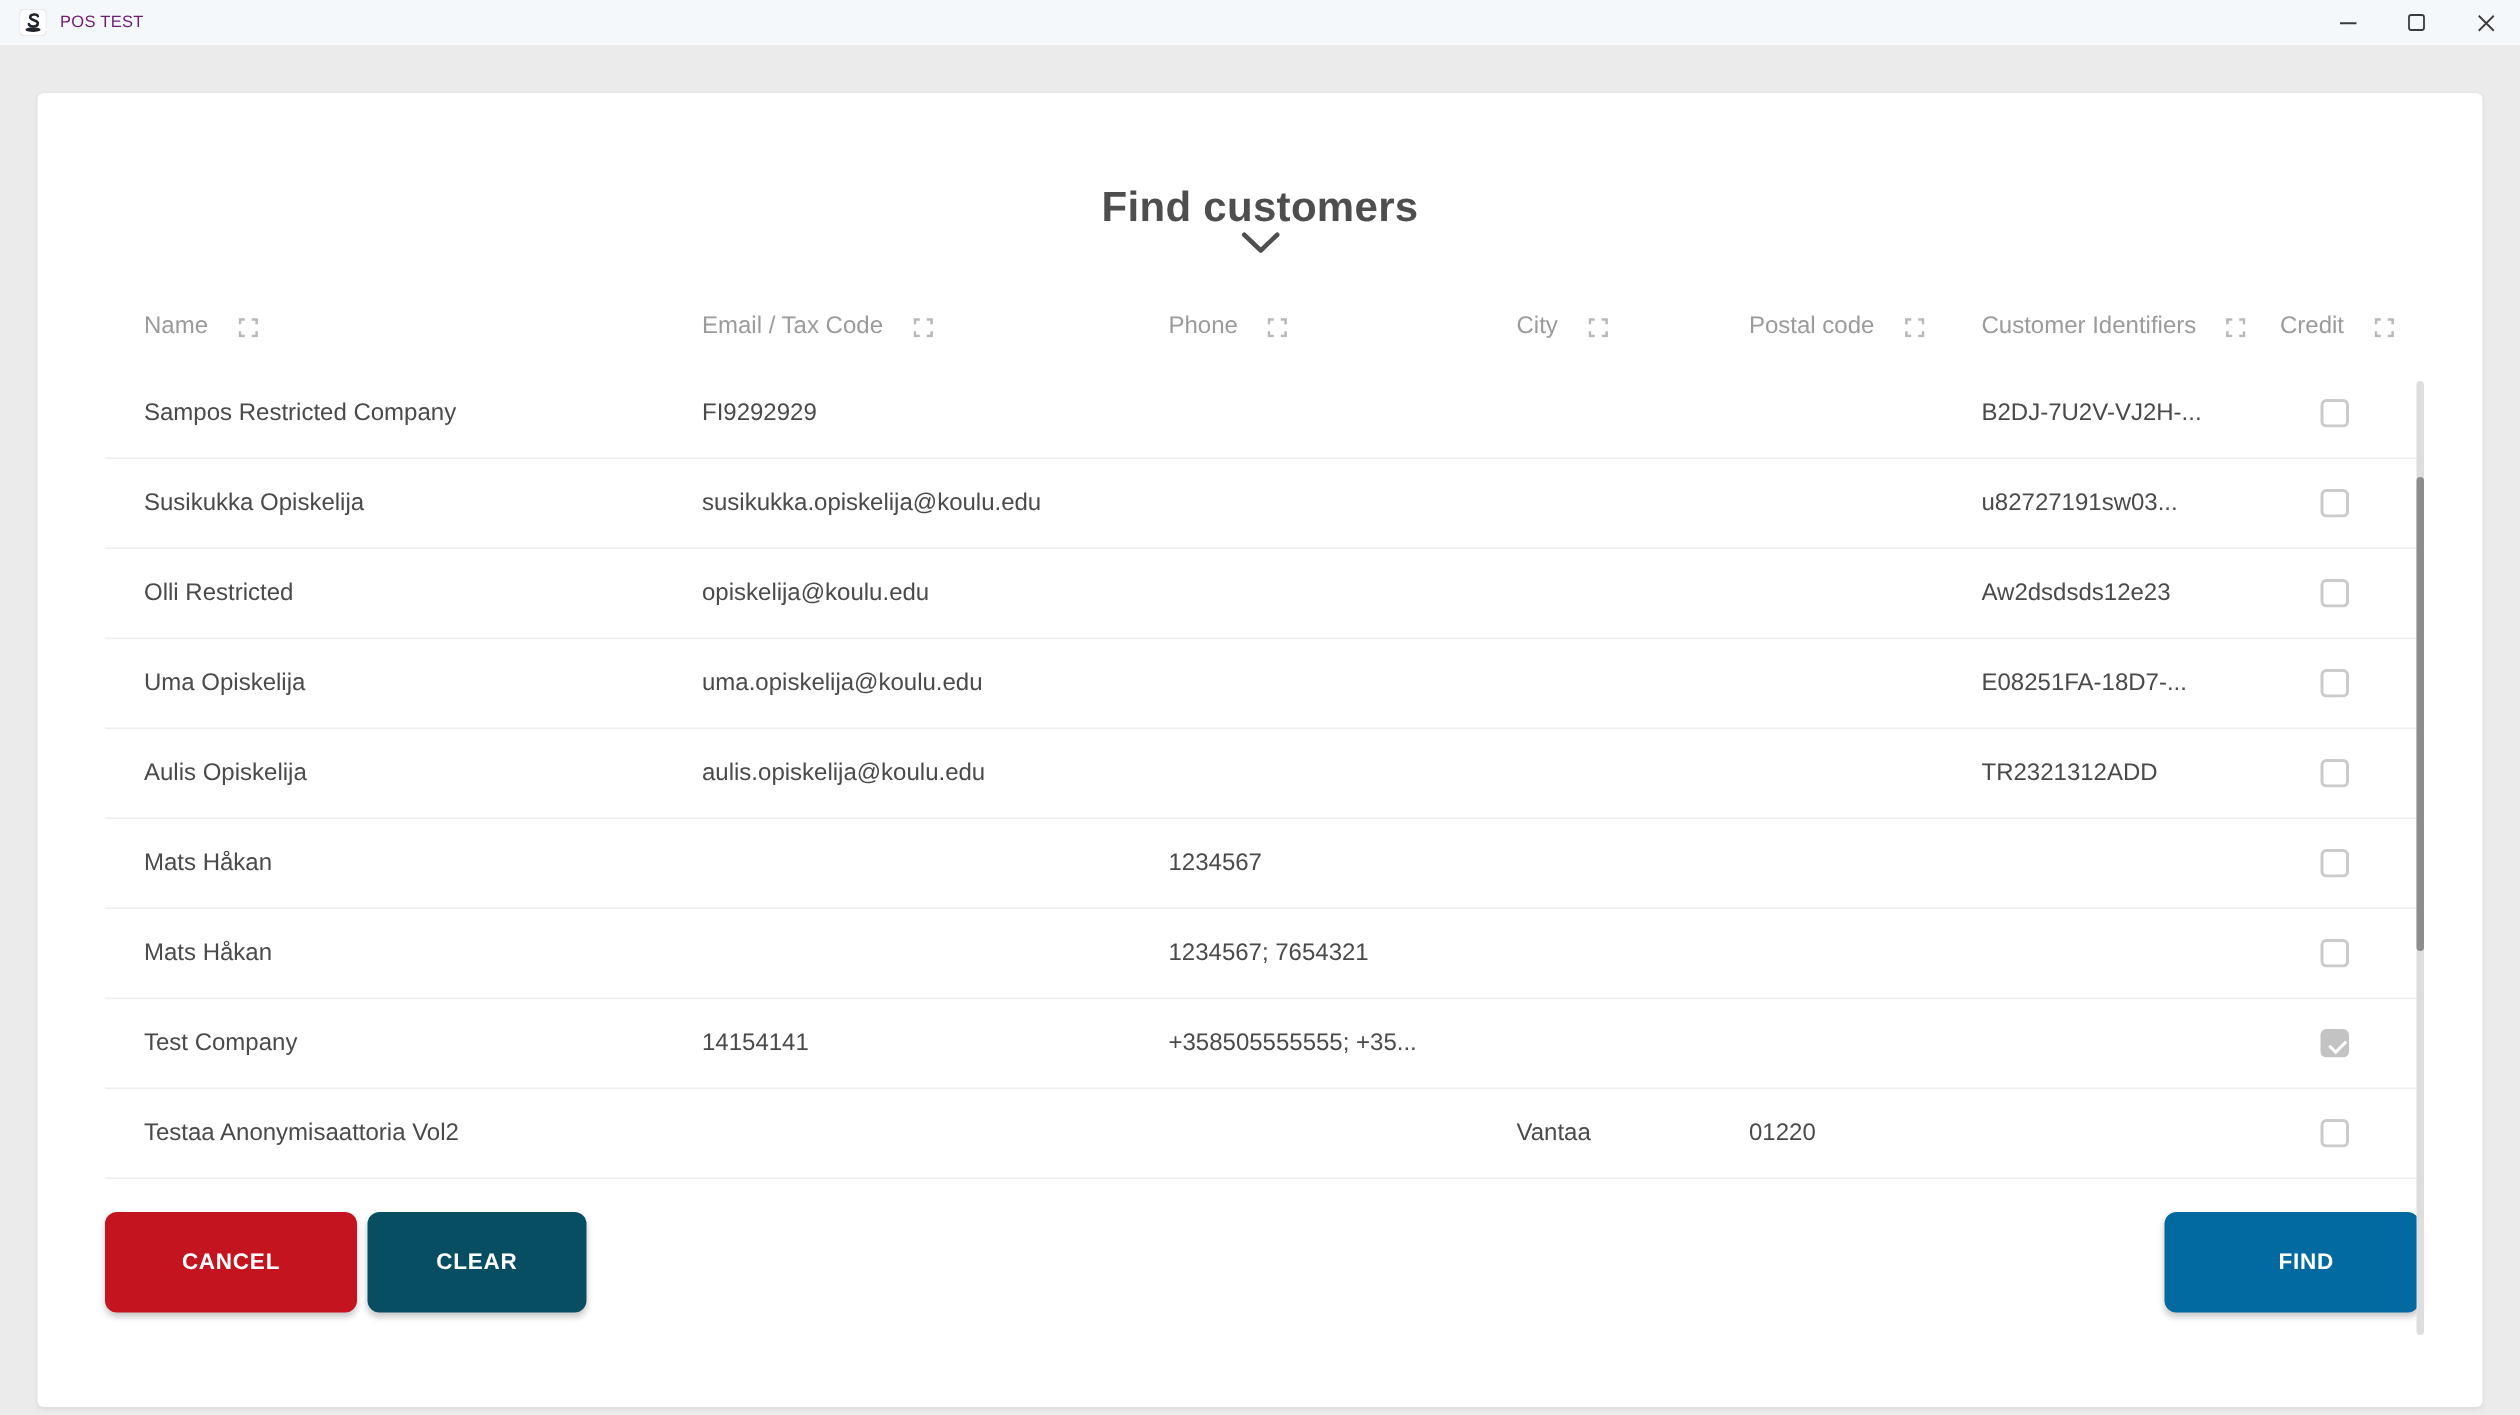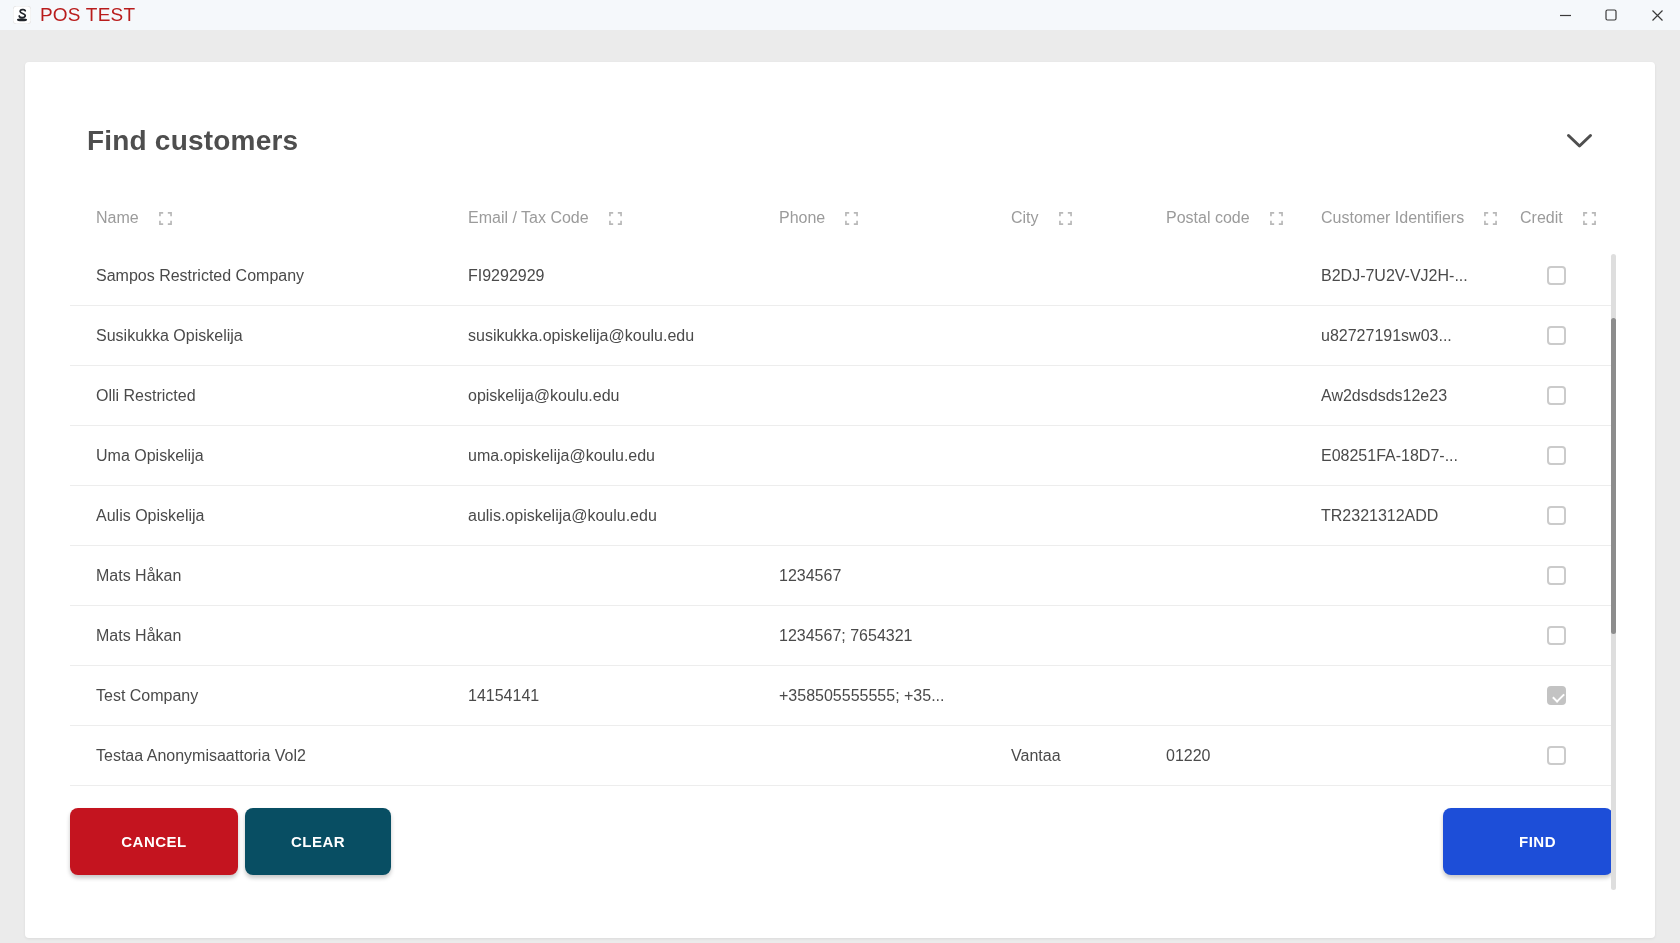--- a/index.html
+++ b/index.html
@@ -3,32 +3,32 @@
 <meta charset="utf-8">
 <style>
   * { margin:0; padding:0; box-sizing:border-box; }
   html,body { width:1680px; height:943px; overflow:hidden;
     font-family:"Liberation Sans","DejaVu Sans",sans-serif; background:#ebebeb; }
 
   
   .titlebar { position:absolute; top:0; left:0; width:1680px; height:30px;
     background:#f5f8fb; display:flex; align-items:center; }
   .app-icon { margin-left:13px; width:18px; height:18px; display:flex; align-items:center; }
-  .app-title { margin-left:9px; font-size:19px; color:#b91c1c; letter-spacing:.2px;text-align:center; }
+  .app-title { margin-left:9px; font-size:11px; color:#701a75; letter-spacing:.2px;text-align:center; }
   .win-controls { margin-left:auto; display:flex; height:30px; }
   .win-btn { width:46px; height:30px; display:flex; align-items:center; justify-content:center; cursor:default; }
 
   
   .body-bg { position:absolute; top:30px; left:0; width:1680px; height:913px; background:#ebebeb; }
   .card { position:absolute; left:25px; top:32px; width:1630px; height:876px;
     background:#ffffff; border-radius:4px; box-shadow:0 1px 3px rgba(0,0,0,.07); }
 
   
   .heading-row { margin:60px 62px 0 62px; height:38px; display:flex;
-    align-items:center; justify-content:space-between; }
+    align-items:center; justify-content:space-between;flex-direction:column; }
   .page-title { font-size:28px; font-weight:700; color:#4e4e4e; letter-spacing:.2px; }
   .chevron { display:flex; align-items:center; cursor:pointer; }
 
   
   .thead, .row { display:grid;
     grid-template-columns:398px 311px 232px 155px 155px 179px 113px;
     width:1543px; }
   .thead { margin:46px 0 0 45px; height:24px; align-items:center; }
   .hcell { display:flex; align-items:center; gap:20px; font-size:16px; color:#9b9b9b; cursor:pointer; }
   .hcell.first { padding-left:26px; }
@@ -277,17 +277,17 @@
 
     </div>
 
     <div class="vscroll-track">
       <div class="vscroll-thumb"></div>
     </div>
 
     <div class="footer">
       <button class="btn btn-cancel" style="background: rgb(196, 20, 31);">CANCEL</button>
       <button class="btn btn-clear" style="background: rgb(8, 78, 99);">CLEAR</button>
-      <button class="btn btn-find" style="background: #1d4ed8; padding-left: 19px;">FIND</button>
+      <button class="btn btn-find" style="background: #0369a1; padding-left: 19px;">FIND</button>
     </div>
 
   </div>
 </div>
 
 </body></html>

